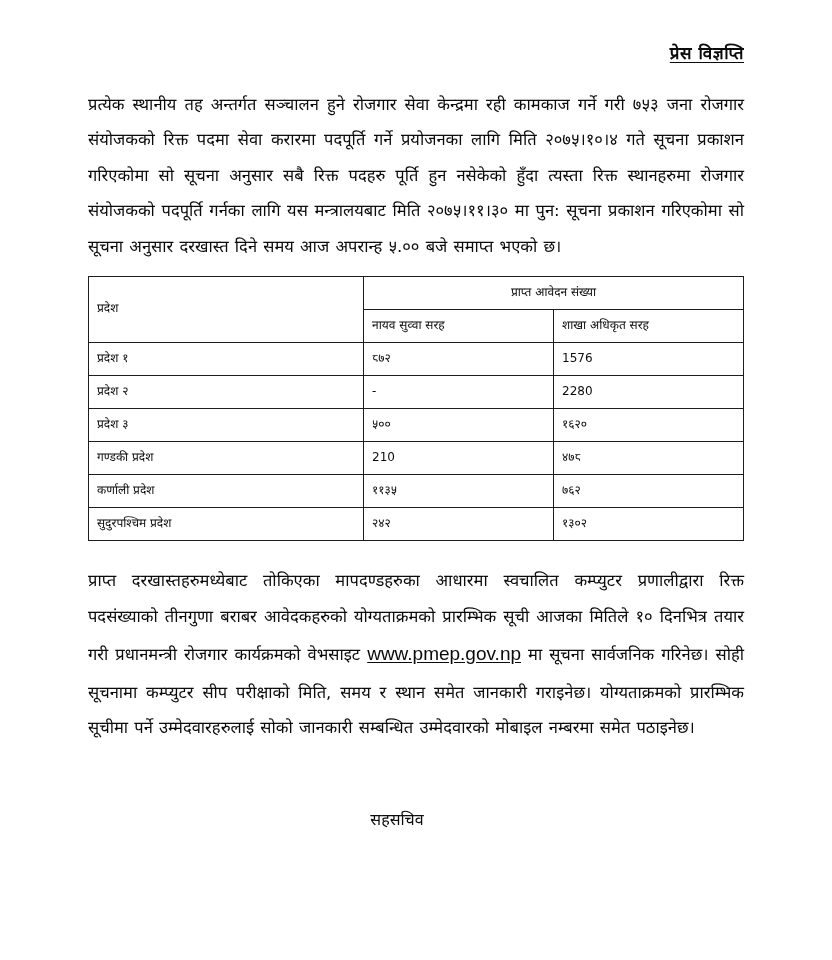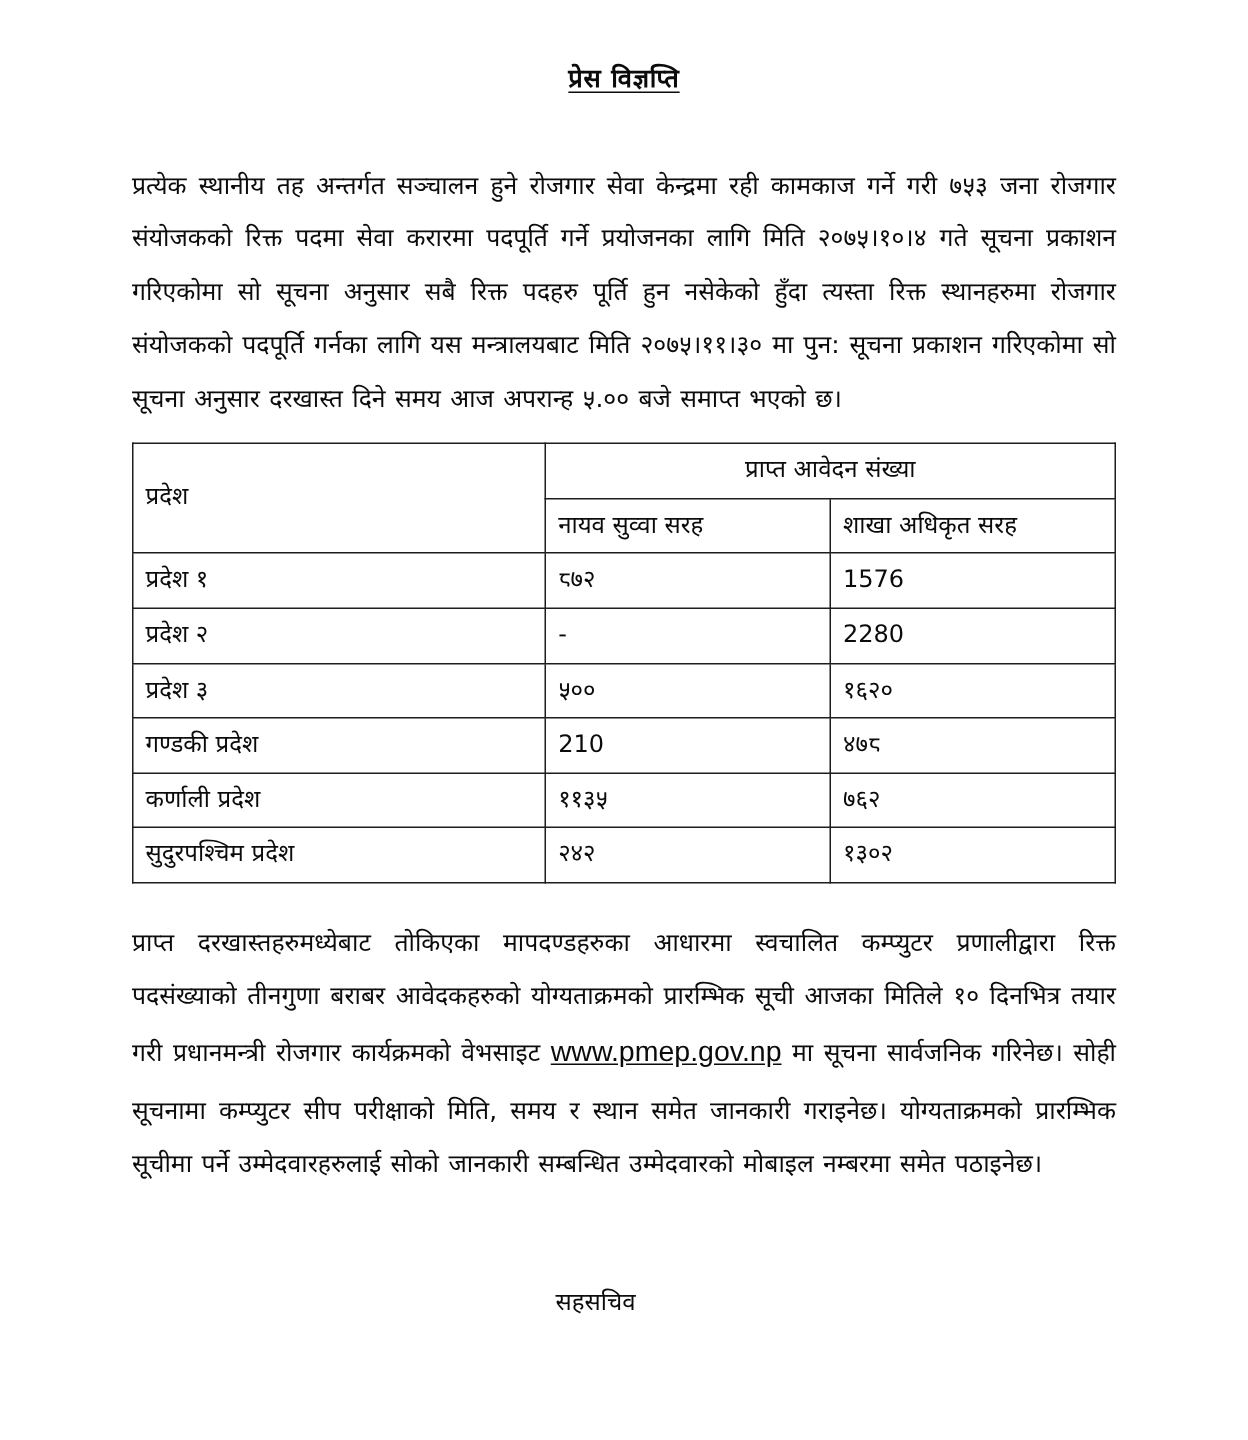--- a/index.html
+++ b/index.html
@@ -17,60 +17,60 @@
     overflow: hidden;
   }
   .page {
     width: 832px;
     height: 960px;
     box-sizing: border-box;
     padding: 30px 88px 0 88px;
     background: #ffffff;
   }
   .doc-title {
-    text-align: center;
+    text-align: right;
     font-size: 17px;
     font-weight: bold;
     letter-spacing: 0.5px;
     margin: 12px 0 0 0;
     padding: 0;
     line-height: 1.4;
     text-decoration: underline;
     text-underline-offset: 3px;
   }
   .para {
     font-size: 16.5px;
     line-height: 2.15;
     text-align: justify;
     text-justify: inter-word;
     margin: 0;
     padding: 0;
     word-spacing: 1px;
   }
-  .para-1 { margin-top: 40px; }
+  .para-1 { margin-top: 21px; }
   .para-2 { margin-top: 26px; }
   .para-3 { margin-top: 22px; }
 
   .url {
     font-family: "Liberation Sans", sans-serif;
     font-size: 19px;
     text-decoration: underline;
     text-underline-offset: 2px;
   }
 
   table.data-table {
     width: 100%;
     border-collapse: collapse;
     margin-top: 12px;
     table-layout: fixed;
   }
   table.data-table td,
   table.data-table th {
     border: 1px solid #1d1d1d;
-    font-size: 16px;
+    font-size: 12px;
     font-weight: normal;
     text-align: left;
     padding: 4px 8px 6px 8px;
     line-height: 1.6;
     height: 22px;
     vertical-align: middle;
   }
   table.data-table th.h-center {
     text-align: center;
   }

